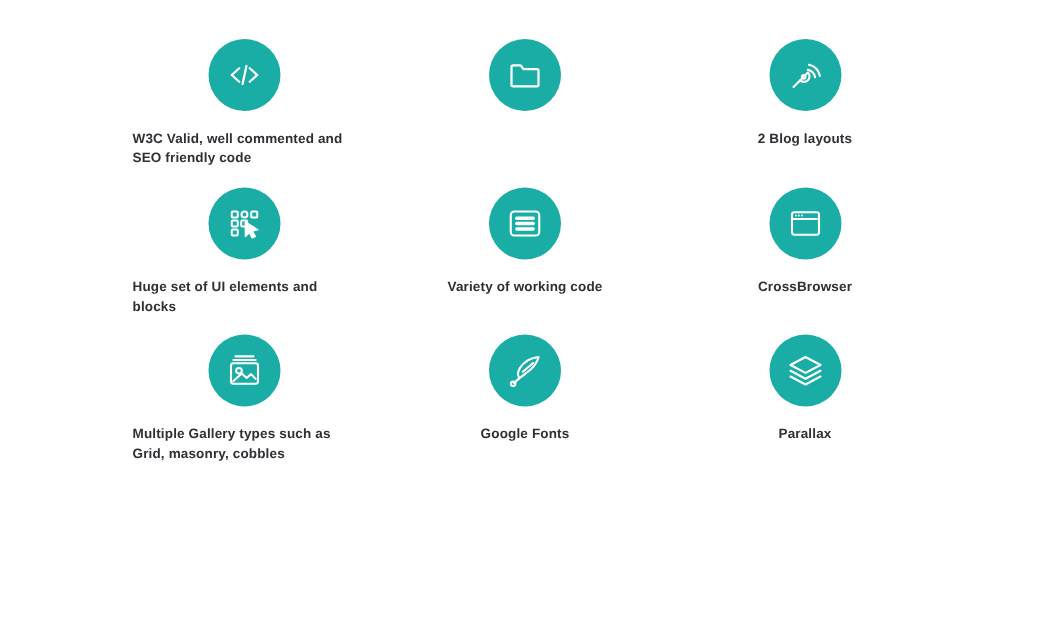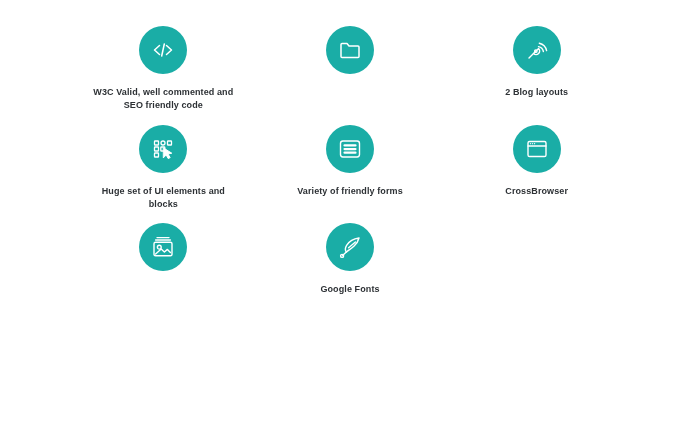--- a/index.html
+++ b/index.html
@@ -41,21 +41,20 @@
   }
   .icon-circle svg {
     display: block;
   }
   .feature-label {
     margin-top: 12px;
     font-size: 9px;
     line-height: 13px;
     font-weight: bold;
     color: #2d3135;
-    text-align: center;
     letter-spacing: 0.1px;
     max-width: 150px;
   }
 </style>
 </head>
 <body>
 
 <div id="features-grid">
 
   <div class="feature-cell">
@@ -119,21 +118,21 @@
     <div class="icon-circle">
       <span>
         <svg width="26" height="26" viewBox="0 0 26 26" fill="none" stroke="#ffffff" stroke-width="1.4" stroke-linecap="round" stroke-linejoin="round">
           <rect x="3.5" y="5" width="19" height="16" rx="2.4"></rect>
           <rect x="6.4" y="8.3" width="13.2" height="2.3" rx="1.15" fill="#ffffff" stroke="none"></rect>
           <rect x="6.4" y="11.9" width="13.2" height="2.3" rx="1.15" fill="#ffffff" stroke="none"></rect>
           <rect x="6.4" y="15.5" width="13.2" height="2.3" rx="1.15" fill="#ffffff" stroke="none"></rect>
         </svg>
       </span>
     </div>
-    <div class="feature-label">Variety of friendly forms</div>
+    <div class="feature-label">Variety of working code</div>
   </div>
 
   <div class="feature-cell">
     <div class="icon-circle">
       <span>
         <svg width="26" height="26" viewBox="0 0 26 26" fill="none" stroke="#ffffff" stroke-width="1.4" stroke-linecap="round" stroke-linejoin="round">
           <rect x="4" y="5.5" width="18" height="15" rx="1.6"></rect>
           <line x1="4" y1="10" x2="22" y2="10"></line>
           <circle cx="6.6" cy="7.7" r="0.62" fill="#ffffff" stroke="none"></circle>
           <circle cx="8.6" cy="7.7" r="0.62" fill="#ffffff" stroke="none"></circle>
@@ -149,31 +148,44 @@
       <span>
         <svg width="26" height="26" viewBox="0 0 26 26" fill="none" stroke="#ffffff" stroke-width="1.4" stroke-linecap="round" stroke-linejoin="round">
           <line x1="7" y1="3.6" x2="19" y2="3.6"></line>
           <line x1="5.6" y1="6" x2="20.4" y2="6"></line>
           <rect x="4" y="8.2" width="18" height="13.6" rx="1.6"></rect>
           <circle cx="9.3" cy="13.2" r="1.9"></circle>
           <polyline points="5.6,20 11.2,15 14.4,18 17.4,15.4 20.4,18.6"></polyline>
         </svg>
       </span>
     </div>
+    <div class="feature-label">Multiple Gallery types such as Grid, masonry, cobbles</div>
   </div>
 
   <div class="feature-cell">
     <div class="icon-circle">
       <span>
         <svg width="26" height="26" viewBox="0 0 26 26" fill="none" stroke="#ffffff" stroke-width="1.4" stroke-linecap="round" stroke-linejoin="round">
           <path d="M22 4 C17 4.6 12.2 7.2 9.6 11.4 C8.2 13.7 8 16.3 9.3 18.1 C11.6 16.2 14.6 14.4 17.1 12 C19.6 9.6 21.3 6.9 22 4 Z"></path>
           <line x1="9.3" y1="18.1" x2="5.6" y2="21.4"></line>
           <circle cx="5.1" cy="21.9" r="1.5"></circle>
           <line x1="18.4" y1="8" x2="11.6" y2="13.8"></line>
         </svg>
       </span>
     </div>
     <div class="feature-label">Google Fonts</div>
   </div>
 
 
+  <div class="feature-cell">
+    <div class="icon-circle">
+      <span>
+        <svg width="26" height="26" viewBox="0 0 26 26" fill="none" stroke="#ffffff" stroke-width="1.4" stroke-linecap="round" stroke-linejoin="round">
+          <polygon points="13,4 23,9.3 13,14.6 3,9.3"></polygon>
+          <polyline points="3,13.2 13,18.5 23,13.2"></polyline>
+          <polyline points="3,17 13,22.3 23,17"></polyline>
+        </svg>
+      </span>
+    </div>
+    <div class="feature-label">Parallax</div>
+  </div>
 
 </div>
 
 </body></html>

